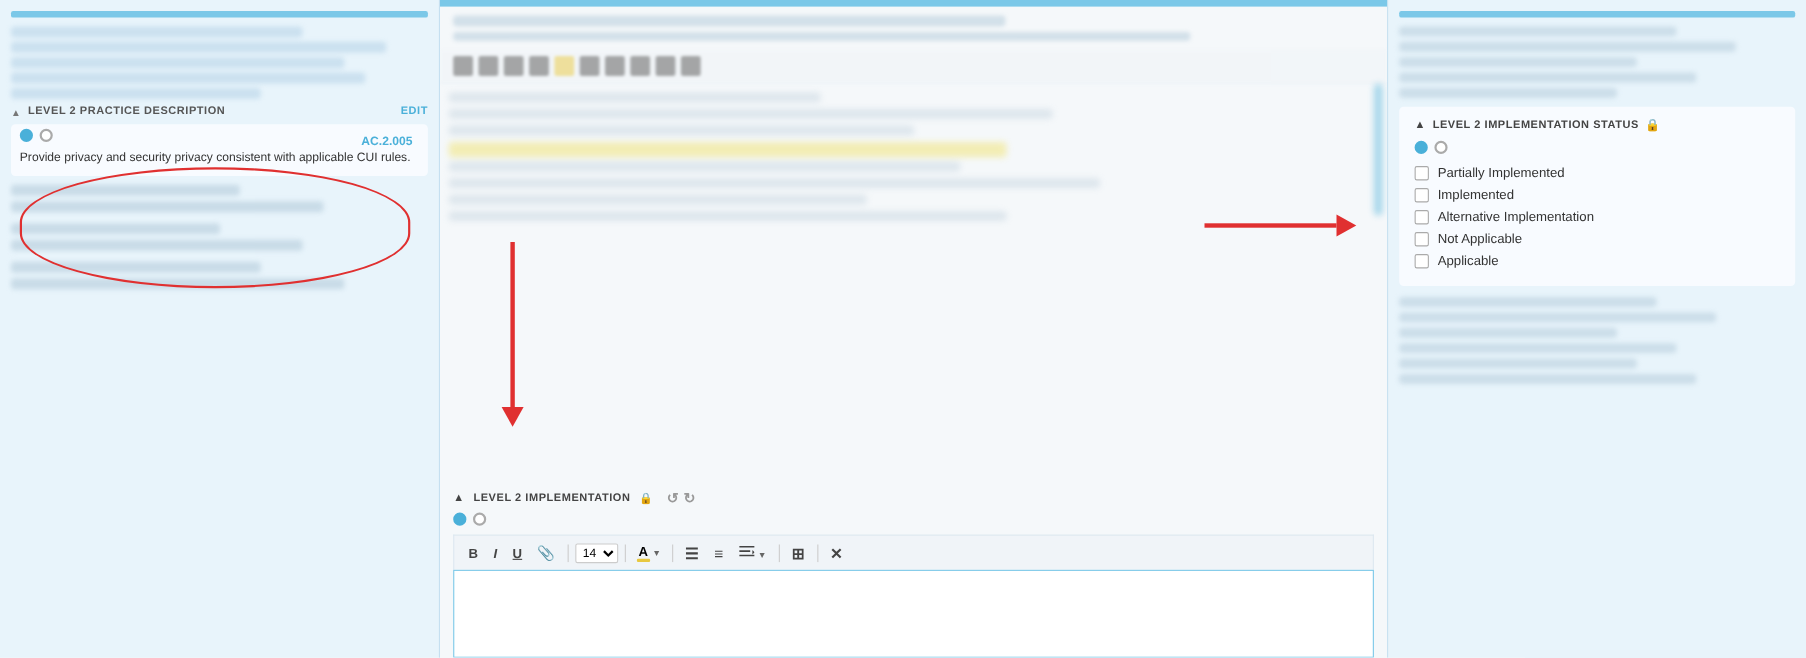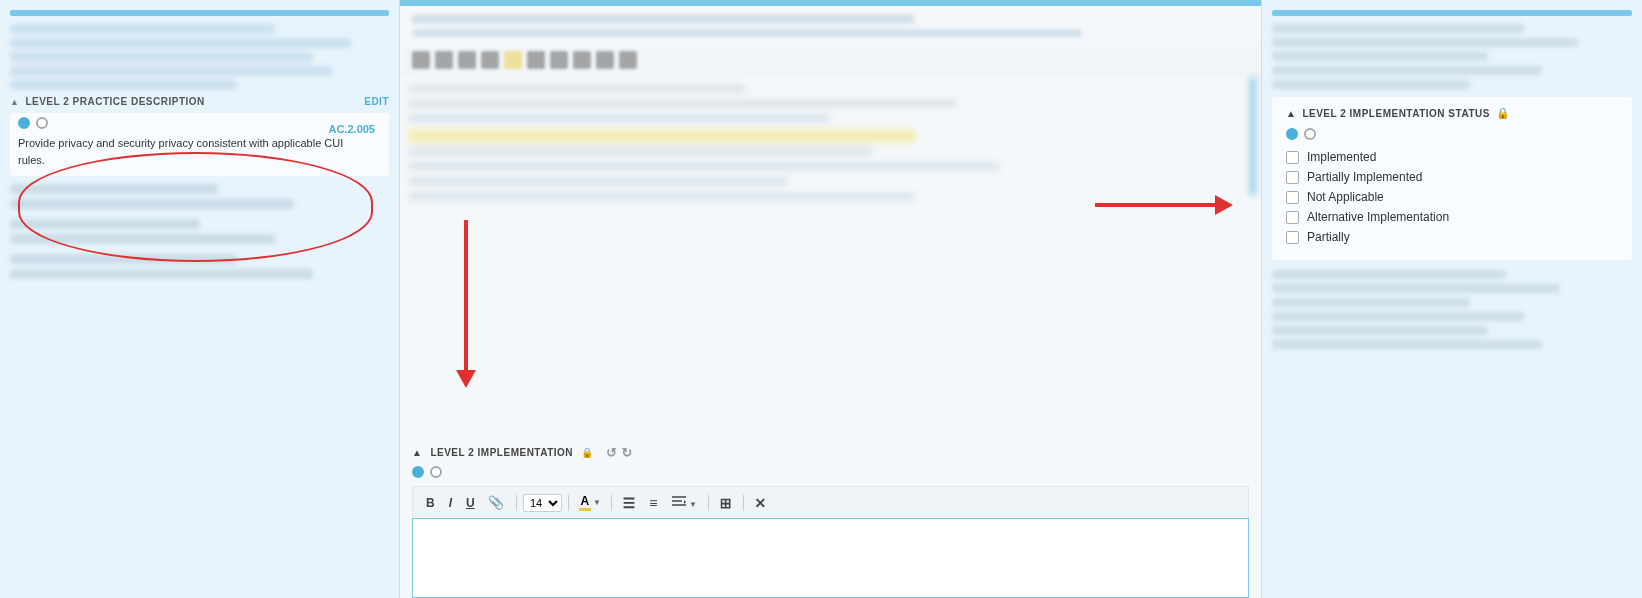--- a/index.html
+++ b/index.html
@@ -441,21 +441,21 @@
       <div class="blurred-text-block" style="width:60%"></div>
     </div>
 
     <div style="position:relative; margin-bottom: 8px;">
       <div class="section-label">
         <span class="chevron">▲</span>
         <span>LEVEL 2 PRACTICE DESCRIPTION</span>
         <span style="color:#4ab0d9; font-size:10px; margin-left:auto; cursor:pointer;">Edit</span>
       </div>
 
-      <div style="padding: 4px 24px 8px 8px; background: #f8fbff; border-radius: 4px; position:relative;">
+      <div style="padding: 4px 8px 8px 8px; background: #f8fbff; border-radius: 4px; position:relative;">
         <div class="radio-row">
           <div class="radio-filled"></div>
           <div class="radio-empty"></div>
           <span class="practice-code">AC.2.005</span>
         </div>
         <p class="practice-desc-text">Provide privacy and security privacy consistent with applicable CUI rules.</p>
       </div>
     </div>
 
     <div class="red-oval"></div>
@@ -586,37 +586,37 @@
         <span style="font-size:11px;">🔒</span>
       </div>
 
       <div class="radio-row" style="margin-bottom:10px;">
         <div class="radio-filled"></div>
         <div class="radio-empty"></div>
       </div>
 
       <div class="checkbox-row">
         <div class="checkbox-sq"></div>
-        <span>Implemented</span>
+        <span>Partially Implemented</span>
       </div>
       <div class="checkbox-row">
         <div class="checkbox-sq"></div>
-        <span>Partially Implemented</span>
+        <span>Implemented</span>
+      </div>
+      <div class="checkbox-row">
+        <div class="checkbox-sq"></div>
+        <span>Alternative Implementation</span>
       </div>
       <div class="checkbox-row">
         <div class="checkbox-sq"></div>
         <span>Not Applicable</span>
       </div>
       <div class="checkbox-row">
         <div class="checkbox-sq"></div>
-        <span>Alternative Implementation</span>
-      </div>
-      <div class="checkbox-row">
-        <div class="checkbox-sq"></div>
-        <span>Partially</span>
+        <span>Applicable</span>
       </div>
     </div>
 
     <div class="right-blurred-bottom">
       <div class="right-blur-line" style="width:65%"></div>
       <div class="right-blur-line" style="width:80%"></div>
       <div class="right-blur-line" style="width:55%"></div>
       <div class="right-blur-line" style="width:70%"></div>
       <div class="right-blur-line" style="width:60%"></div>
       <div class="right-blur-line" style="width:75%"></div>

